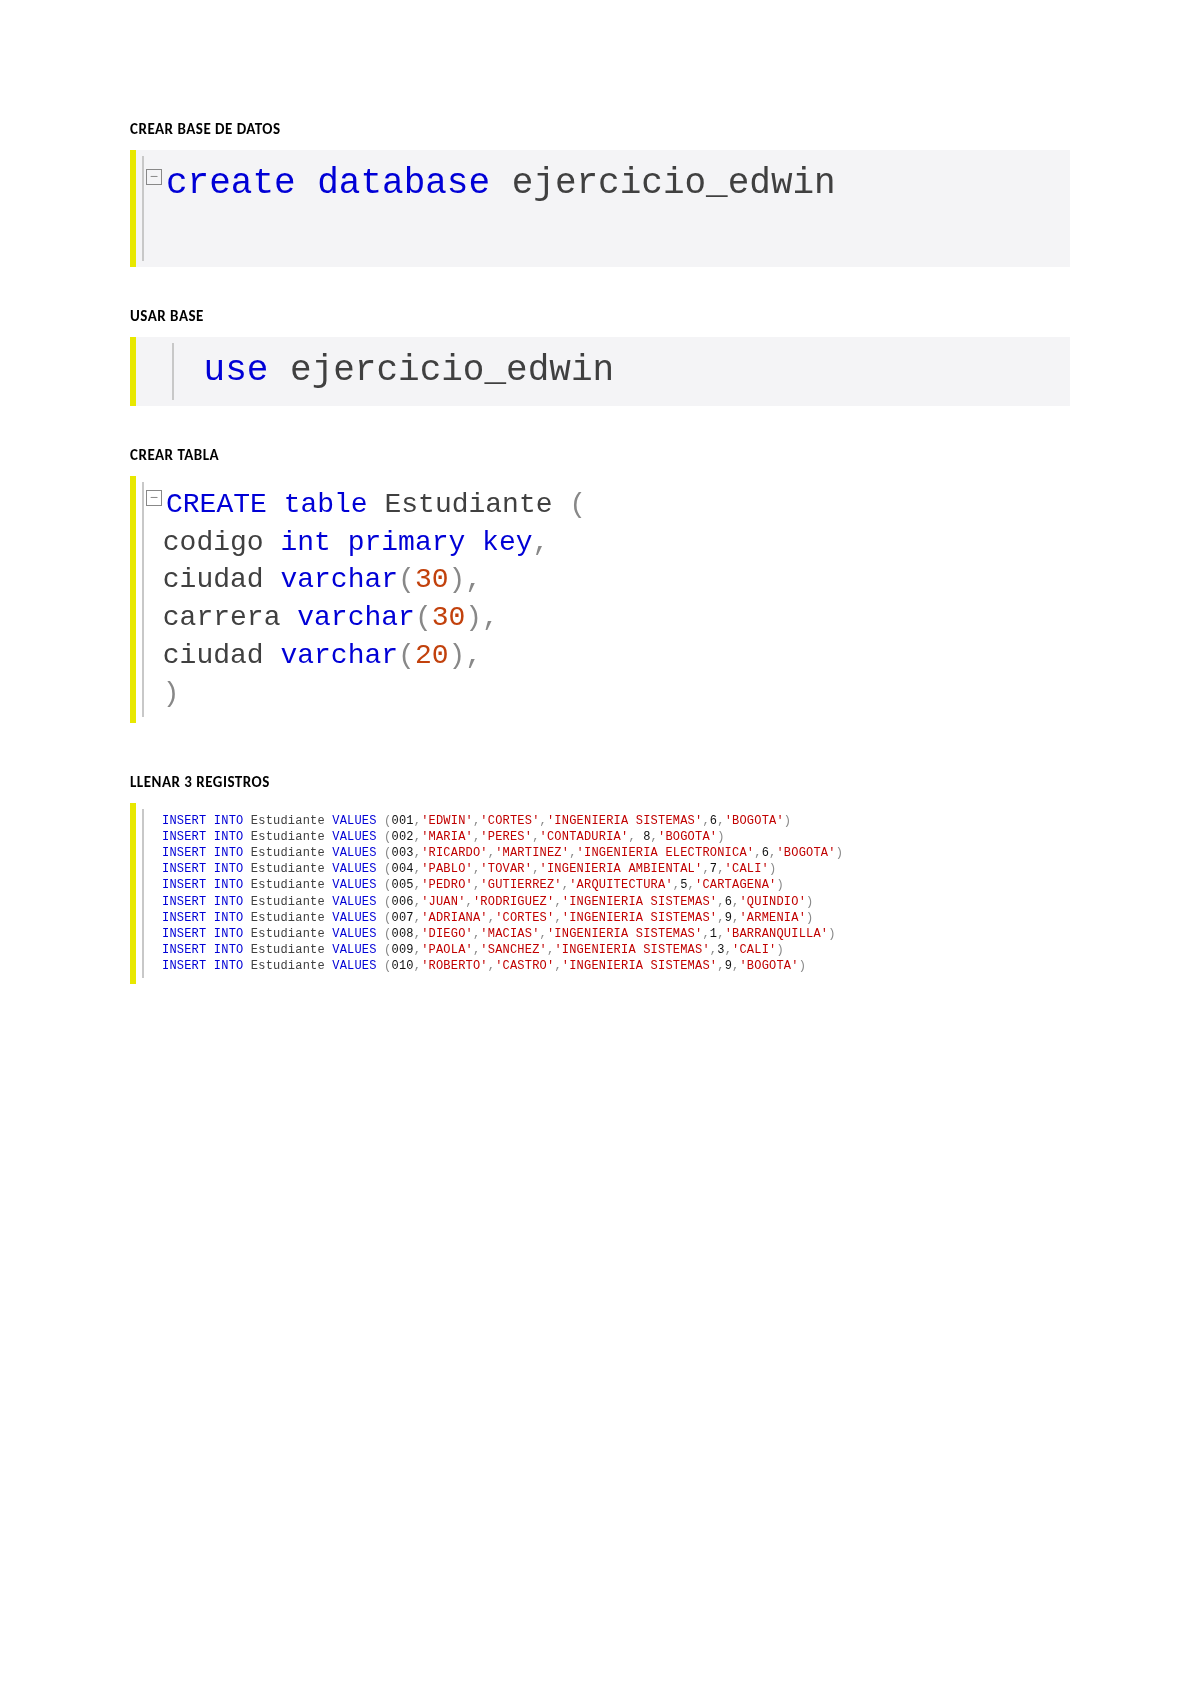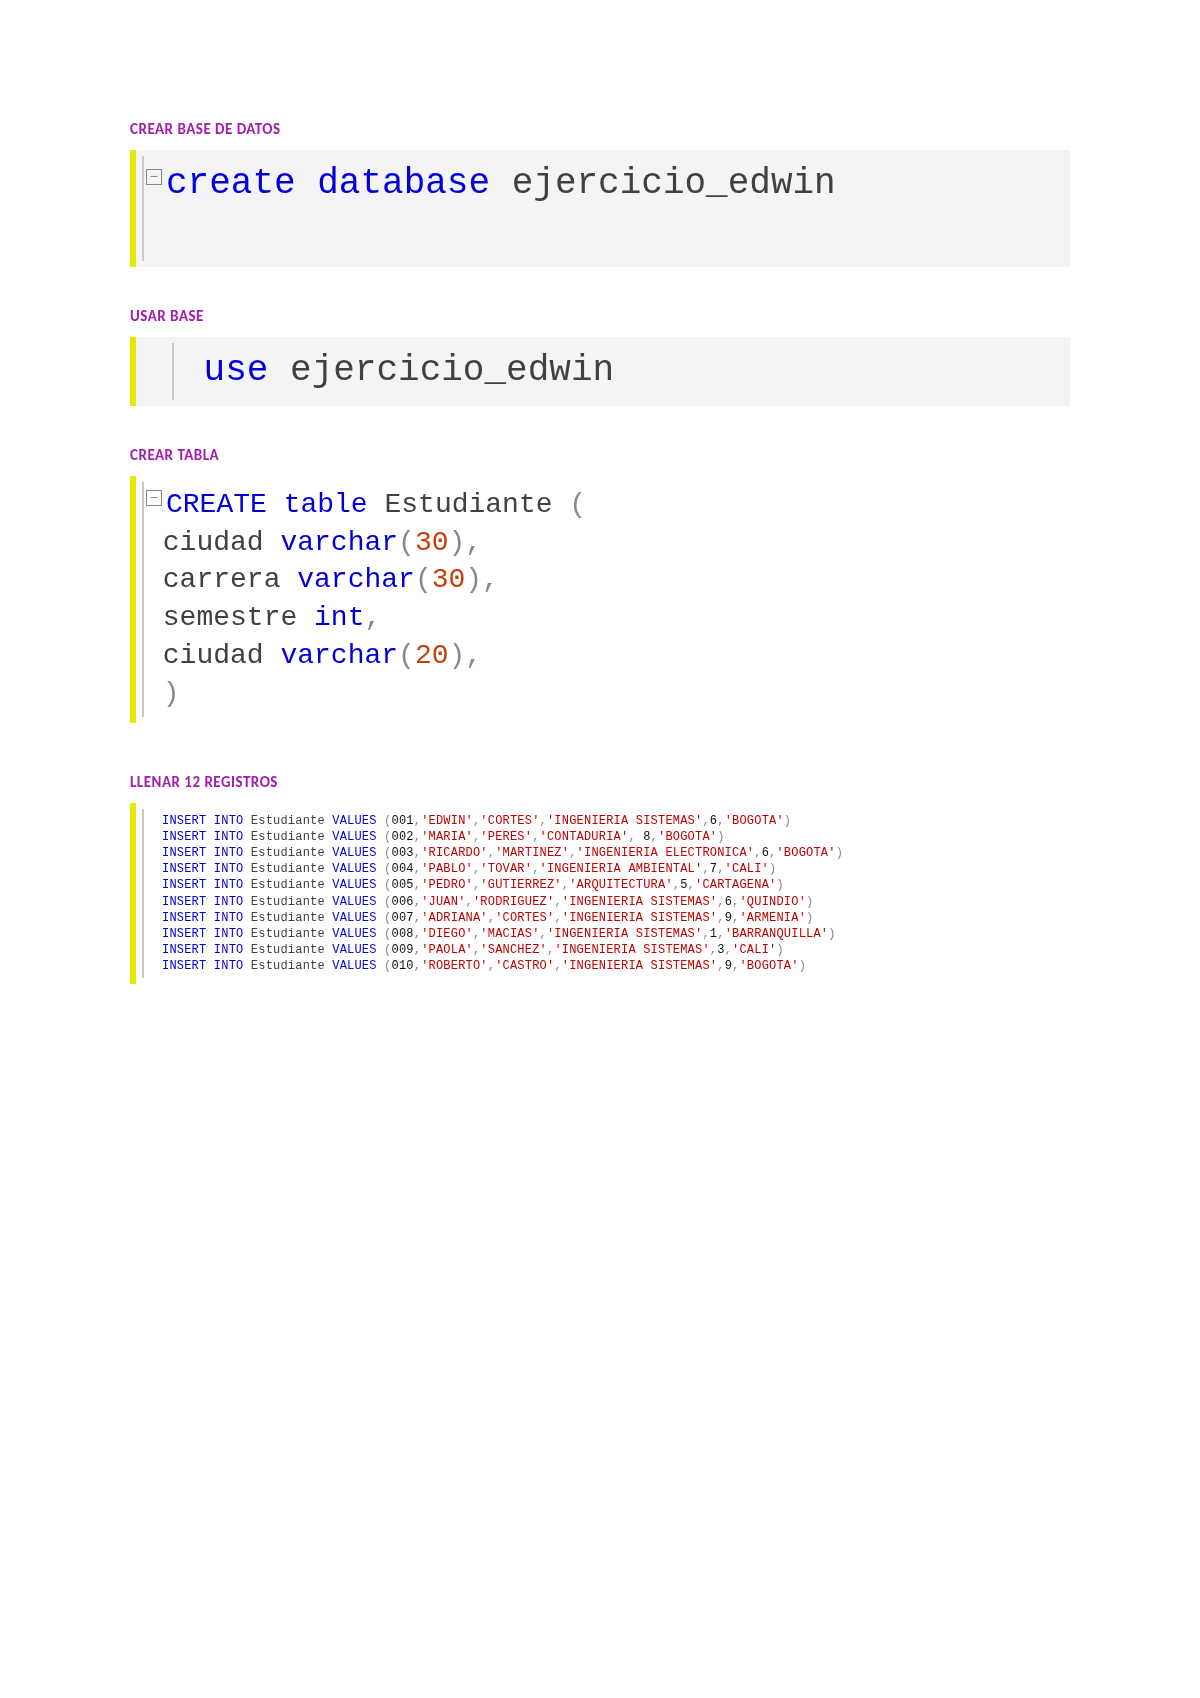--- a/index.html
+++ b/index.html
@@ -6,21 +6,21 @@
     body {
       background: #ffffff;
       font-family: 'Calibri', 'Arial', sans-serif;
       width: 1200px;
       margin: 0 auto;
       padding: 120px 130px;
     }
     .heading {
       font-size: 15px;
       font-weight: 600;
-      color: #a21caf;
+      color: #000000;
       margin-bottom: 12px;
       letter-spacing: 0.5px;
     }
     .code-block {
       background: #f4f4f6;
       border-left: 6px solid #e8e800;
       padding: 6px 0 6px 0;
       margin-bottom: 40px;
       position: relative;
     }
@@ -92,29 +92,29 @@
   <div class="inner-border">
     <div class="code-line"> <span class="kw-blue">use</span><span> </span><span class="kw-teal">ejercicio_edwin</span></div>
   </div>
 </div>
 
 <div class="heading">CREAR TABLA</div>
 
 <div class="code-block block3" style="background:#ffffff;">
   <div class="inner-border">
     <div class="code-line"><span class="fold-box big">−</span><span class="kw-blue">CREATE</span><span> </span><span class="kw-blue">table</span><span> </span><span class="kw-teal">Estudiante</span><span class="paren"> </span><span class="paren">(</span></div>
+    <div class="code-line"> <span class="kw-teal">codigo</span><span> </span><span class="kw-blue">int primary key</span><span class="paren">,</span></div>
     <div class="code-line"> <span class="kw-teal">ciudad</span><span> </span><span class="kw-blue">varchar</span><span class="paren">(</span><span class="num-black">30</span><span class="paren">)</span><span class="paren">,</span></div>
     <div class="code-line"> <span class="kw-teal">carrera</span><span> </span><span class="kw-blue">varchar</span><span class="paren">(</span><span class="num-black">30</span><span class="paren">)</span><span class="paren">,</span></div>
-    <div class="code-line"> <span class="kw-teal">semestre</span><span> </span><span class="kw-blue">int</span><span class="paren">,</span></div>
     <div class="code-line"> <span class="kw-teal">ciudad</span><span> </span><span class="kw-blue">varchar</span><span class="paren">(</span><span class="num-black">20</span><span class="paren">)</span><span class="paren">,</span></div>
     <div class="code-line"> <span class="paren">)</span></div>
   </div>
 </div>
 
-<div class="heading" style="margin-top:50px;">LLENAR 12 REGISTROS</div>
+<div class="heading" style="margin-top:50px;">LLENAR 3 REGISTROS</div>
 
 <div class="code-block block4" style="background:#ffffff;">
   <div class="inner-border" id="insert-lines">
   <div class="code-line"><span class="kw-blue">INSERT</span> <span class="kw-blue">INTO</span> <span class="kw-teal">Estudiante</span> <span class="kw-blue">VALUES</span> <span class="paren">(</span><span class="txt-black">001</span><span class="paren">,</span><span class="txt-red">'EDWIN'</span><span class="paren">,</span><span class="txt-red">'CORTES'</span><span class="paren">,</span><span class="txt-red">'INGENIERIA SISTEMAS'</span><span class="paren">,</span><span class="txt-black">6</span><span class="paren">,</span><span class="txt-red">'BOGOTA'</span><span class="paren">)</span></div>
       <div class="code-line"><span class="kw-blue">INSERT</span> <span class="kw-blue">INTO</span> <span class="kw-teal">Estudiante</span> <span class="kw-blue">VALUES</span> <span class="paren">(</span><span class="txt-black">002</span><span class="paren">,</span><span class="txt-red">'MARIA'</span><span class="paren">,</span><span class="txt-red">'PERES'</span><span class="paren">,</span><span class="txt-red">'CONTADURIA'</span><span class="paren">,</span><span class="txt-black"> 8</span><span class="paren">,</span><span class="txt-red">'BOGOTA'</span><span class="paren">)</span></div>
       <div class="code-line"><span class="kw-blue">INSERT</span> <span class="kw-blue">INTO</span> <span class="kw-teal">Estudiante</span> <span class="kw-blue">VALUES</span> <span class="paren">(</span><span class="txt-black">003</span><span class="paren">,</span><span class="txt-red">'RICARDO'</span><span class="paren">,</span><span class="txt-red">'MARTINEZ'</span><span class="paren">,</span><span class="txt-red">'INGENIERIA ELECTRONICA'</span><span class="paren">,</span><span class="txt-black">6</span><span class="paren">,</span><span class="txt-red">'BOGOTA'</span><span class="paren">)</span></div>
       <div class="code-line"><span class="kw-blue">INSERT</span> <span class="kw-blue">INTO</span> <span class="kw-teal">Estudiante</span> <span class="kw-blue">VALUES</span> <span class="paren">(</span><span class="txt-black">004</span><span class="paren">,</span><span class="txt-red">'PABLO'</span><span class="paren">,</span><span class="txt-red">'TOVAR'</span><span class="paren">,</span><span class="txt-red">'INGENIERIA AMBIENTAL'</span><span class="paren">,</span><span class="txt-black">7</span><span class="paren">,</span><span class="txt-red">'CALI'</span><span class="paren">)</span></div>
       <div class="code-line"><span class="kw-blue">INSERT</span> <span class="kw-blue">INTO</span> <span class="kw-teal">Estudiante</span> <span class="kw-blue">VALUES</span> <span class="paren">(</span><span class="txt-black">005</span><span class="paren">,</span><span class="txt-red">'PEDRO'</span><span class="paren">,</span><span class="txt-red">'GUTIERREZ'</span><span class="paren">,</span><span class="txt-red">'ARQUITECTURA'</span><span class="paren">,</span><span class="txt-black">5</span><span class="paren">,</span><span class="txt-red">'CARTAGENA'</span><span class="paren">)</span></div>
       <div class="code-line"><span class="kw-blue">INSERT</span> <span class="kw-blue">INTO</span> <span class="kw-teal">Estudiante</span> <span class="kw-blue">VALUES</span> <span class="paren">(</span><span class="txt-black">006</span><span class="paren">,</span><span class="txt-red">'JUAN'</span><span class="paren">,</span><span class="txt-red">'RODRIGUEZ'</span><span class="paren">,</span><span class="txt-red">'INGENIERIA SISTEMAS'</span><span class="paren">,</span><span class="txt-black">6</span><span class="paren">,</span><span class="txt-red">'QUINDIO'</span><span class="paren">)</span></div>
       <div class="code-line"><span class="kw-blue">INSERT</span> <span class="kw-blue">INTO</span> <span class="kw-teal">Estudiante</span> <span class="kw-blue">VALUES</span> <span class="paren">(</span><span class="txt-black">007</span><span class="paren">,</span><span class="txt-red">'ADRIANA'</span><span class="paren">,</span><span class="txt-red">'CORTES'</span><span class="paren">,</span><span class="txt-red">'INGENIERIA SISTEMAS'</span><span class="paren">,</span><span class="txt-black">9</span><span class="paren">,</span><span class="txt-red">'ARMENIA'</span><span class="paren">)</span></div>

